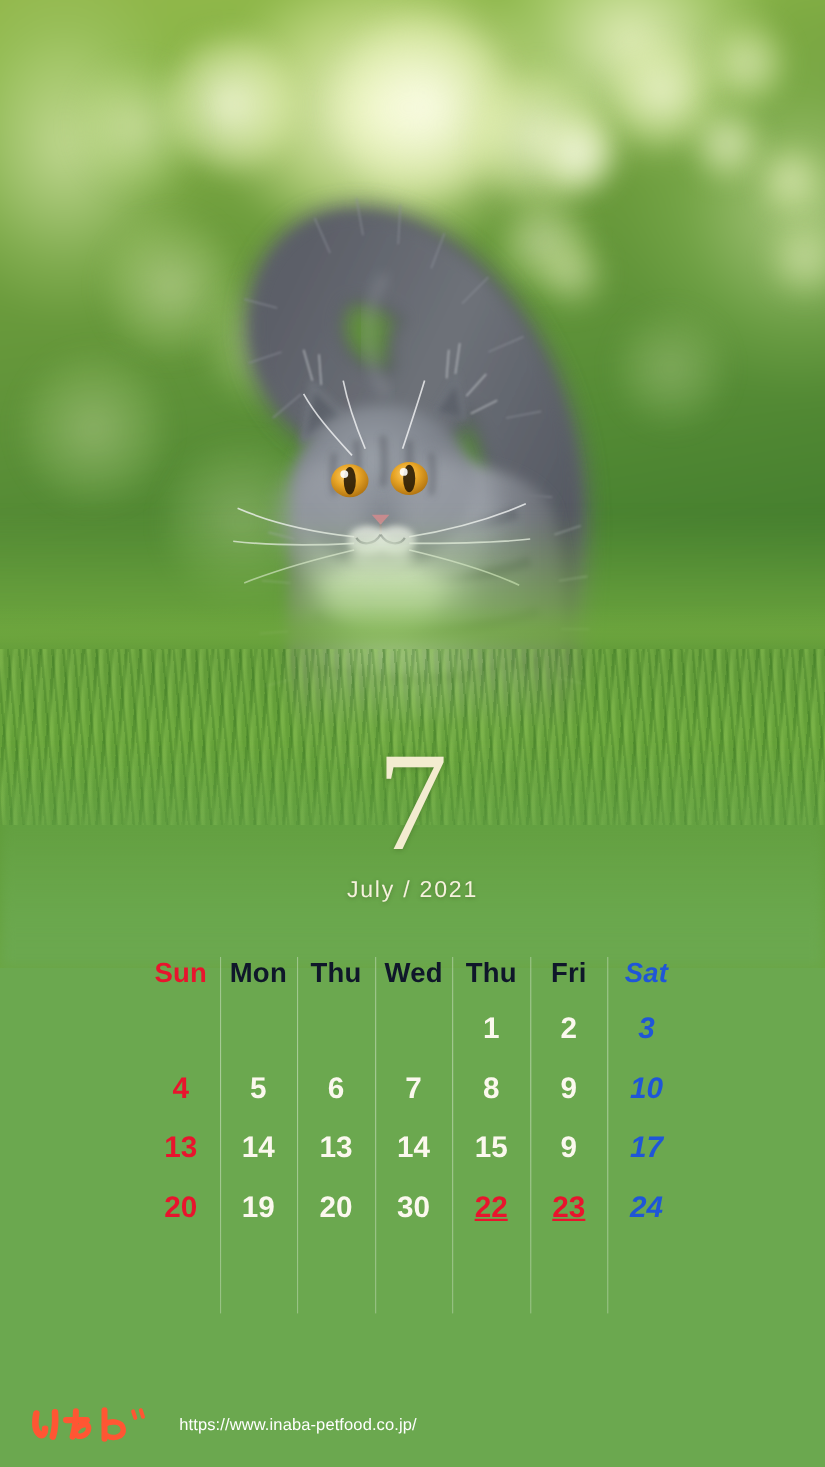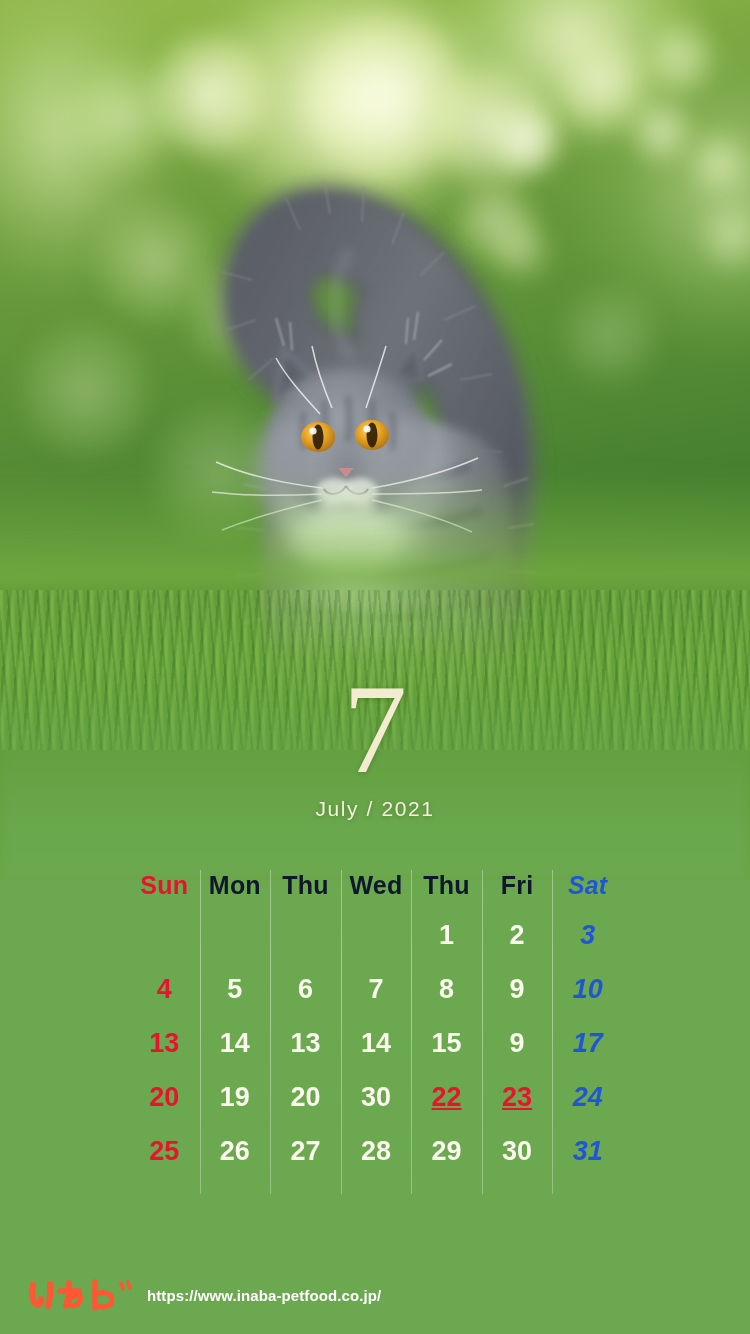--- a/index.html
+++ b/index.html
@@ -182,23 +182,23 @@
     display: flex;
     align-items: center;
   }
   #brand-logo {
     margin-left: 27px;
     width: 112px;
     height: 40px;
     display: block;
   }
   #site-url {
-    margin-left: 8px;
+    margin-left: 24px;
     font-size: 15px;
-    font-weight: 700;
+    font-weight: 400;
     color: #ffffff;
     letter-spacing: 0.1px;
     white-space: nowrap;
   }
 </style>
 </head>
 <body>
 
 <div id="wallpaper">
 
@@ -454,29 +454,20 @@
           </div>
           <div class="cal-row date-row">
             <div class="cal-cell c-sun">20</div>
             <div class="cal-cell ">19</div>
             <div class="cal-cell ">20</div>
             <div class="cal-cell ">30</div>
             <div class="cal-cell c-hol">22</div>
             <div class="cal-cell c-hol">23</div>
             <div class="cal-cell c-sat">24</div>
           </div>
-          <div class="cal-row date-row">
-            <div class="cal-cell c-sun">25</div>
-            <div class="cal-cell ">26</div>
-            <div class="cal-cell ">27</div>
-            <div class="cal-cell ">28</div>
-            <div class="cal-cell ">29</div>
-            <div class="cal-cell ">30</div>
-            <div class="cal-cell c-sat">31</div>
-          </div>
         </div>
       <div id="dividers">
           <div class="divider" style="left: 70.5714px;"></div>
           <div class="divider" style="left: 141.143px;"></div>
           <div class="divider" style="left: 211.714px;"></div>
           <div class="divider" style="left: 282.286px;"></div>
           <div class="divider" style="left: 352.857px;"></div>
           <div class="divider" style="left: 423.429px;"></div>
         </div>
     </div>

